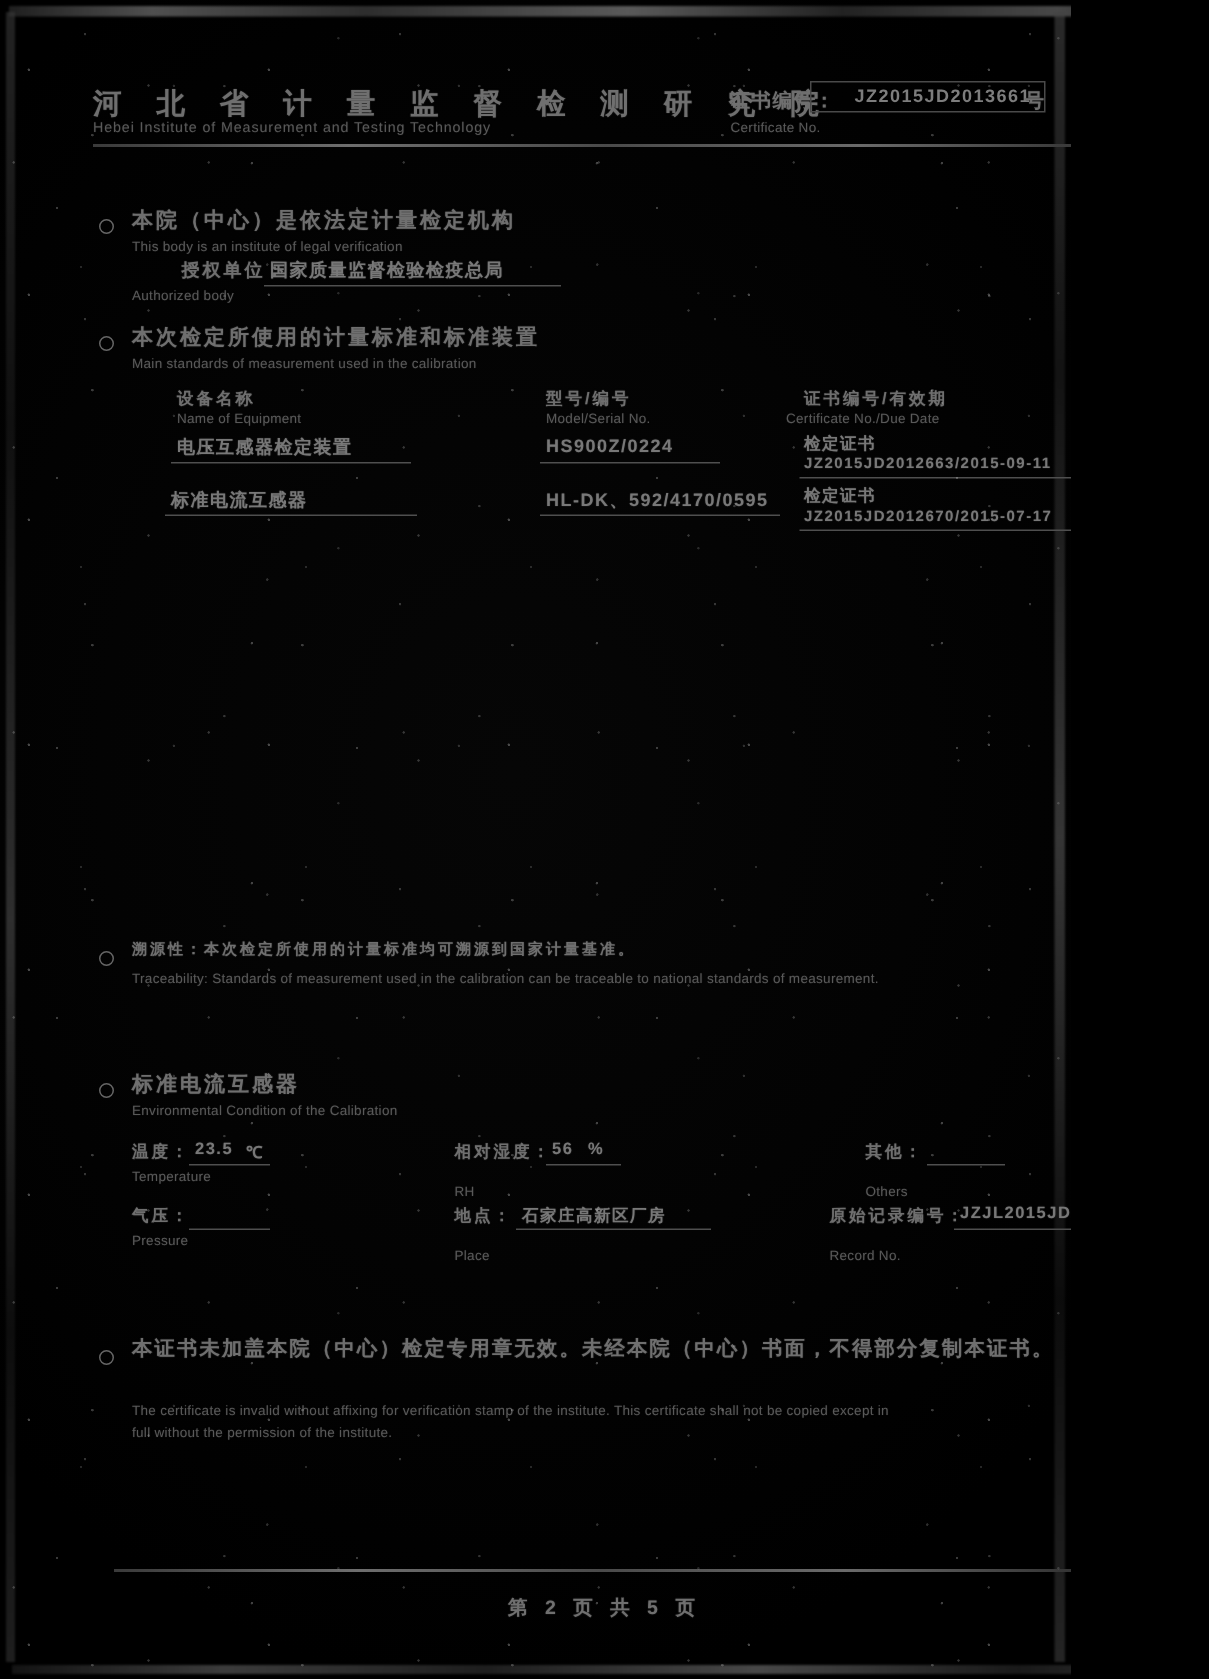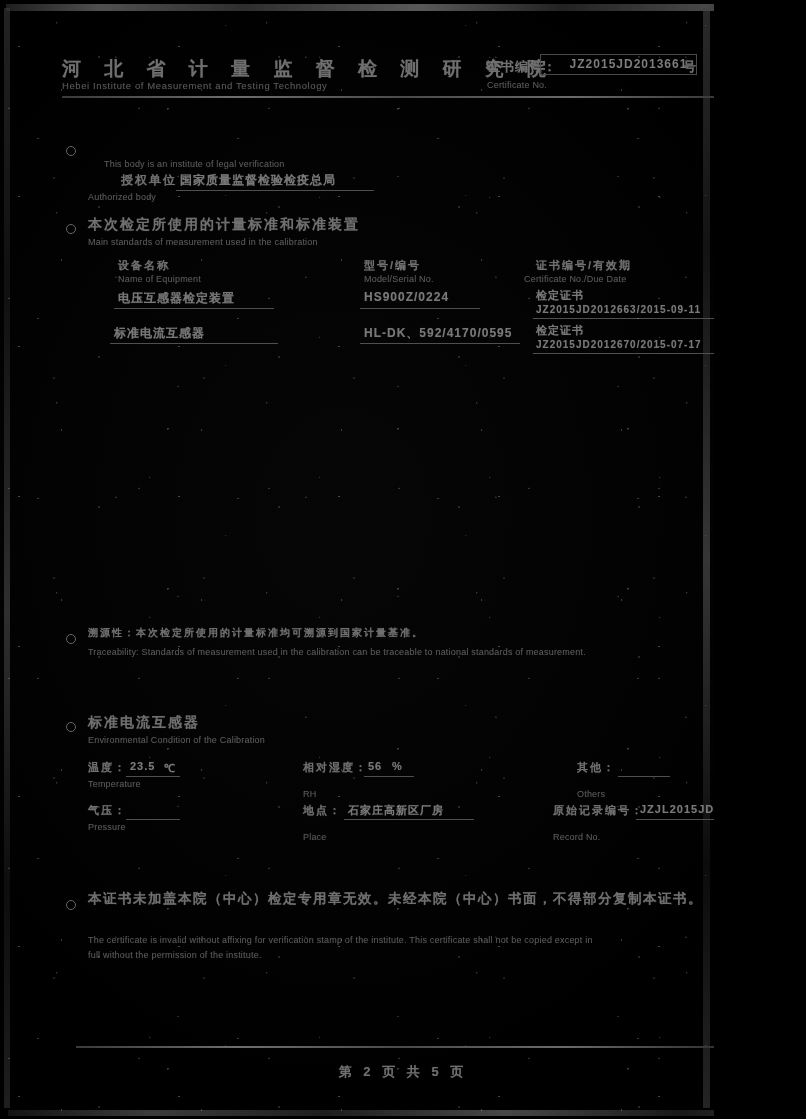--- a/index.html
+++ b/index.html
@@ -183,21 +183,22 @@
   <div class="abs en" id="title-en">Hebei Institute of Measurement and Testing Technology</div>
 
   <div class="abs cn" id="cert-label-cn">证书编号：</div>
   <div class="abs en" id="cert-label-en">Certificate No.</div>
   <div id="cert-no-box">JZ2015JD2013661</div>
   <div class="abs cn" id="cert-no-suffix">号</div>
 
   <div class="rule" id="rule-top"></div>
 
   <div class="bullet" style="left:66px; top:146px;"></div>
-  <div class="abs en" style="left:88px; top:159px;margin-left:16px;">This body is an institute of legal verification</div>
+  <div class="abs cn" style="left:88px; top:138px; font-size:14px;">本院（中心）是依法定计量检定机构</div>
+  <div class="abs en" style="left:88px; top:159px;">This body is an institute of legal verification</div>
 
   <div class="abs cn" style="left:88px; top:172px; font-size:12px;margin-left:33px;">授权单位：</div>
   <div class="abs fill" style="left:180px; top:172px; font-size:12px;">国家质量监督检验检疫总局</div>
   <div class="uline" style="left:176px; top:190px; width:198px;"></div>
   <div class="abs en" style="left:88px; top:192px;">Authorized body</div>
 
   <div class="bullet" style="left:66px; top:224px;"></div>
   <div class="abs cn" style="left:88px; top:216px; font-size:14px;">本次检定所使用的计量标准和标准装置</div>
   <div class="abs en" style="left:88px; top:237px;">Main standards of measurement used in the calibration</div>
 

